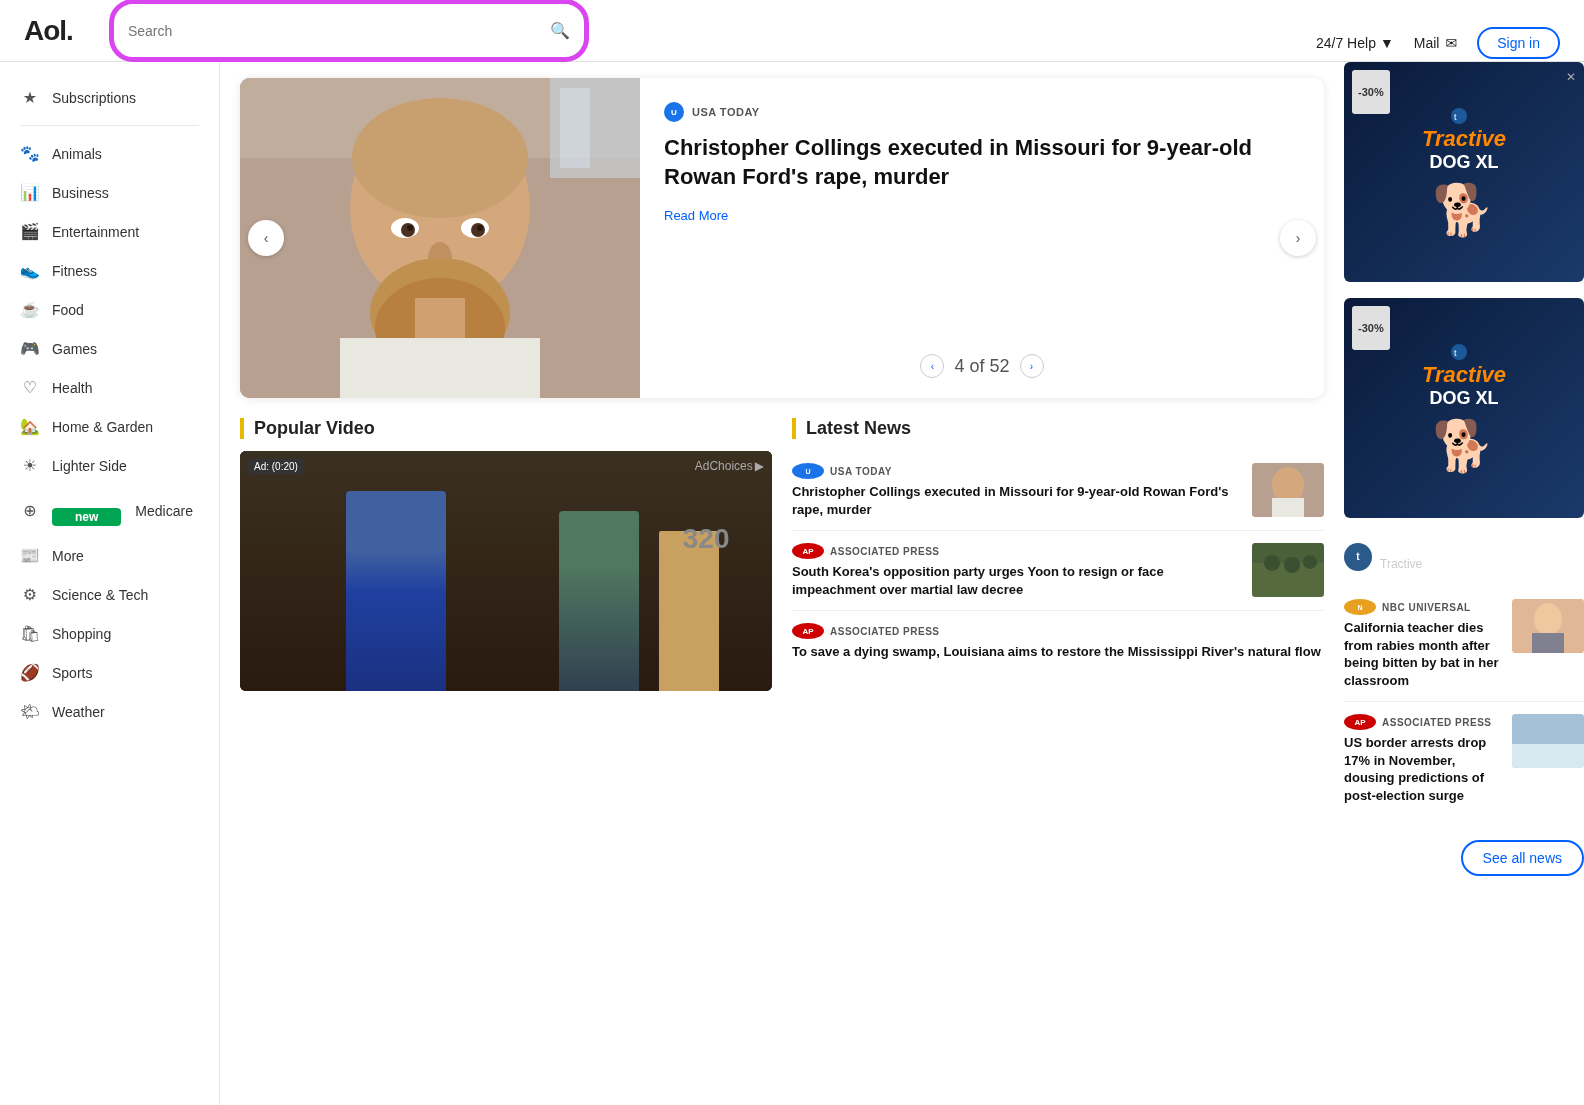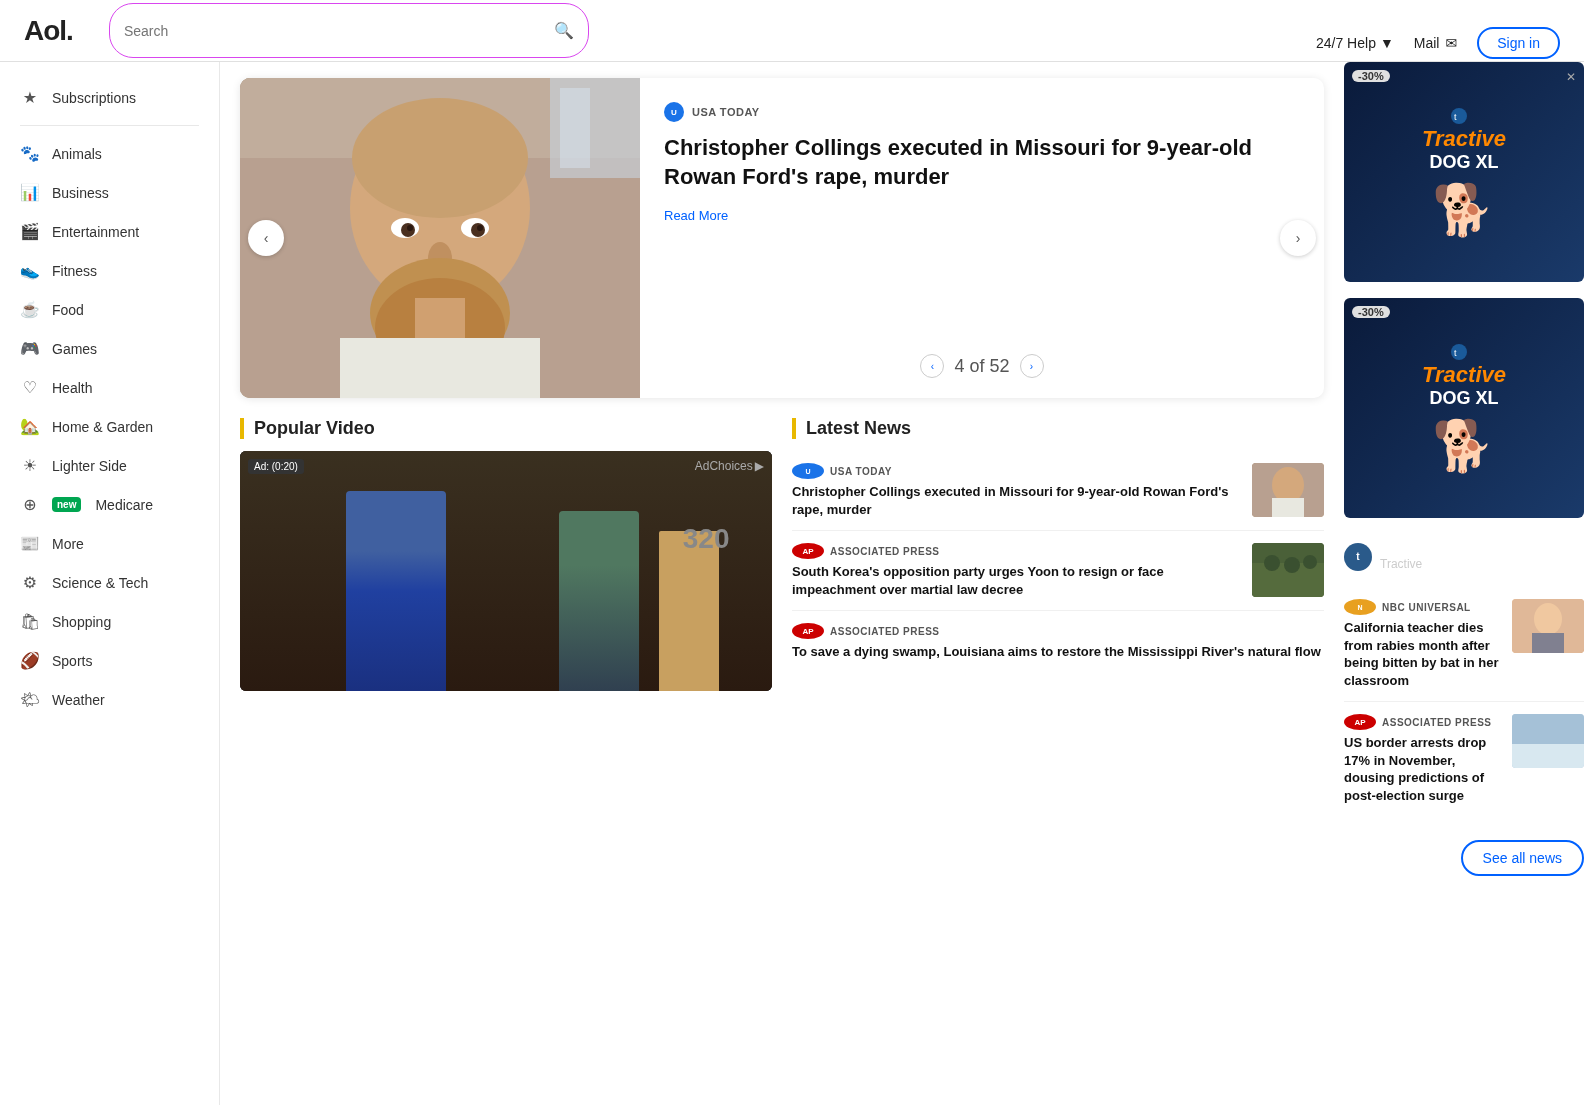--- a/index.html
+++ b/index.html
@@ -19,21 +19,21 @@
       font-weight: 900;
       color: #222;
       letter-spacing: -1px;
       margin-right: 20px;
       cursor: pointer;
     }
     .search-bar {
       flex: 1;
       max-width: 480px;
       display: flex;
-      border: 1px solid #d946ef;
+      border: 5px solid #d946ef;
       border-radius: 24px;
       padding: 17px 14px;
       gap: 8px;
     }
     .search-bar input {
       border: none;
       outline: none;
       flex: 1;
       font-size: 14px;
       background: transparent;
@@ -101,25 +101,26 @@
       cursor: pointer;
       font-size: 14px;
       color: #333;
       text-decoration: none;
     }
     .sidebar-icon { font-size: 16px; color: #555; width: 20px; text-align: center; }
     .sidebar-divider { height: 1px; background: #e8e8e8; margin: 8px 20px; }
     .new-badge {
       background: #00a651;
       color: #fff;
-      font-size: 10px;
+      font-size: 12px;
       font-weight: bold;
       border-radius: 4px;
-      padding: 2px 5px;
+      padding: 2px 23px;
       margin-right: 2px;
+      margin-top: 13px;
     }
 
     
     .content {
       flex: 1;
       padding: 16px 20px;
       display: flex;
       flex-direction: column;
       gap: 20px;
       max-width: calc(100% - 220px - 240px);
@@ -394,22 +395,22 @@
       justify-content: center;
       position: relative;
     }
     .ad-discount {
       position: absolute;
       top: 8px;
       left: 8px;
       background: #e0e0e0;
       font-size: 11px;
       font-weight: bold;
-      padding: 0 6px;
-      border-radius: 8px;
+      padding: 16px 6px;
+      border-radius: 3px;
       color: #333;
     }
     .ad-close {
       position: absolute;
       top: 8px;
       right: 8px;
       color: #aaa;
       font-size: 12px;
       cursor: pointer;
     }

